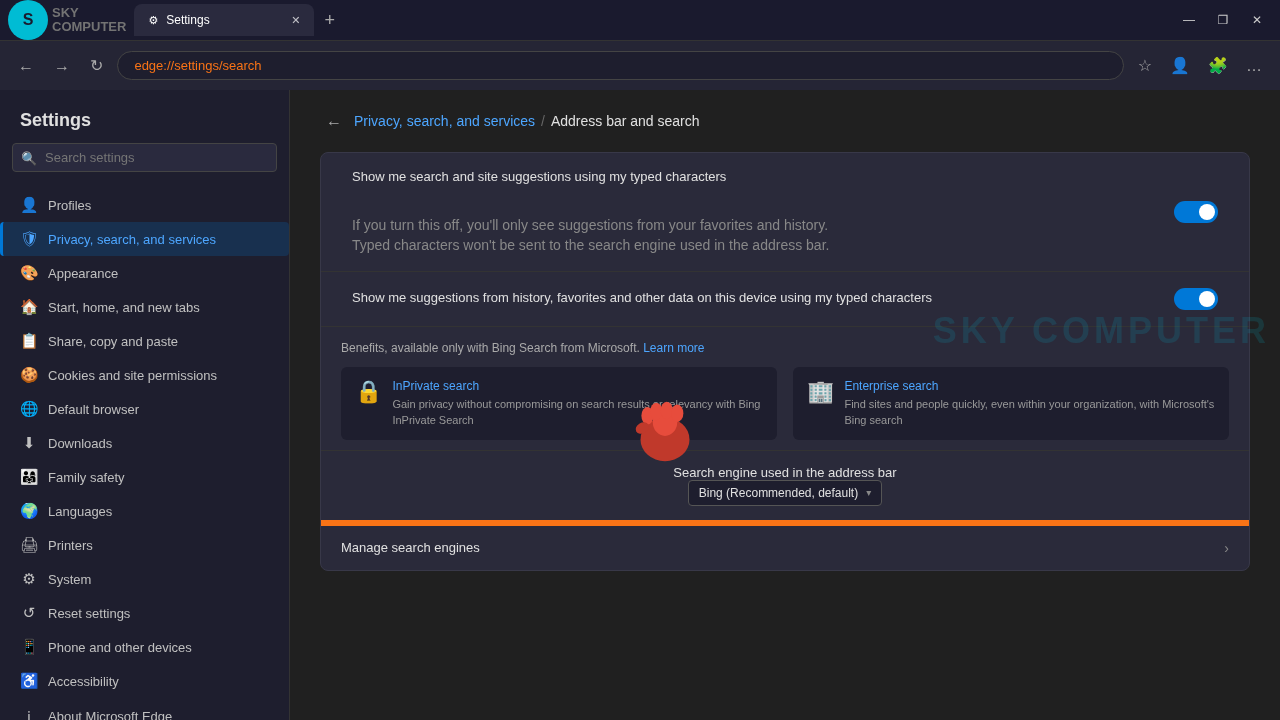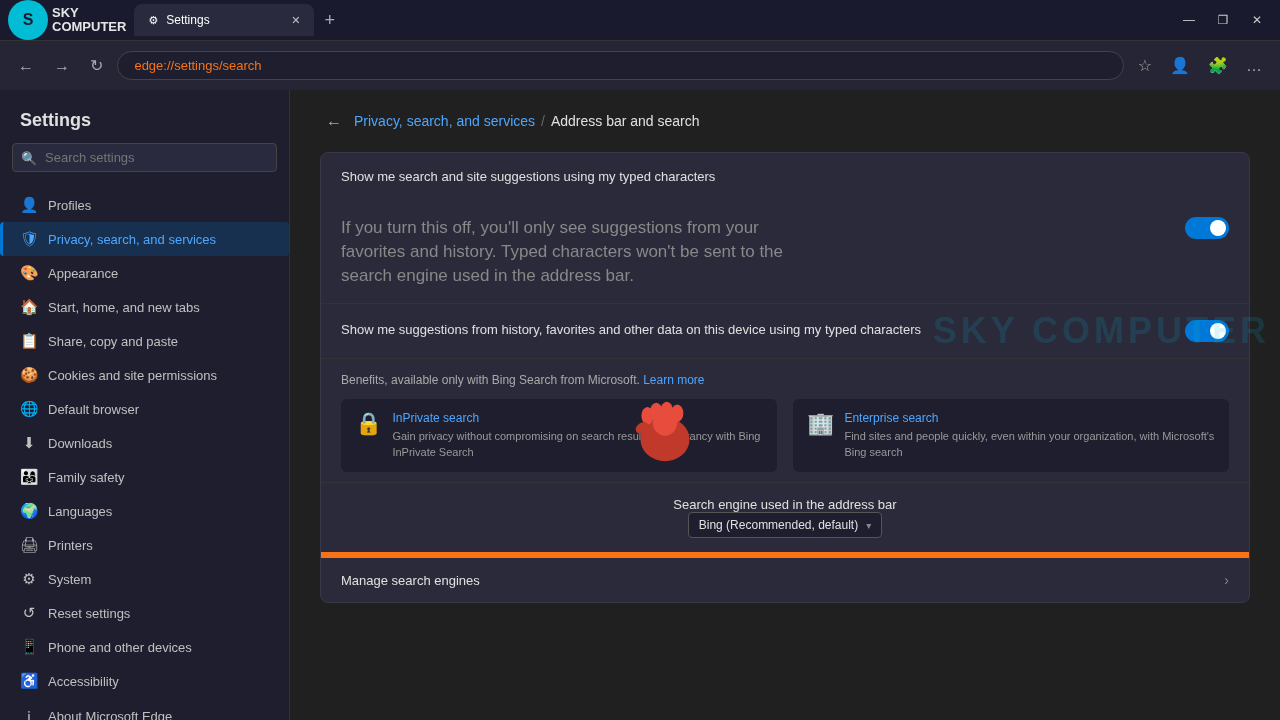--- a/index.html
+++ b/index.html
@@ -41,21 +41,21 @@
       border-radius: 50%;
       display: flex;
       align-items: center;
       justify-content: center;
       font-weight: bold;
       color: #1a1a2e;
       font-size: 16px;
     }
 
     .logo-text {
-      color: #e5e5e5;
+      color: #737373;
       font-weight: bold;
       font-size: 13px;
       line-height: 1.1;
     }
 
     .tab-bar {
       display: flex;
       align-items: center;
       gap: 2px;
       flex: 1;
@@ -283,41 +283,41 @@
       border-radius: 8px;
       padding: 0;
       margin-bottom: 12px;
       border: 1px solid #383848;
     }
 
     .setting-row {
       display: flex;
       align-items: center;
       justify-content: center;
-      padding: 16px 20px;
+      padding: 16px 31px;
       border-bottom: 1px solid #333;
     }
 
     .setting-row:last-child {
       border-bottom: none;
     }
 
     .setting-info {
       flex: 1;
       margin-right: 20px;
     }
 
     .setting-label {
       font-size: 13px;
       color: #e0e0e0;
       margin-bottom: 3px;
     }
 
     .setting-desc {
-      font-size: 17px;
+      font-size: 14px;
       color: #888;
       line-height: 1.4;
       max-width: 480px;
       margin-top: 32px;
     }
 
     
     .toggle {
       position: relative;
       width: 44px;

